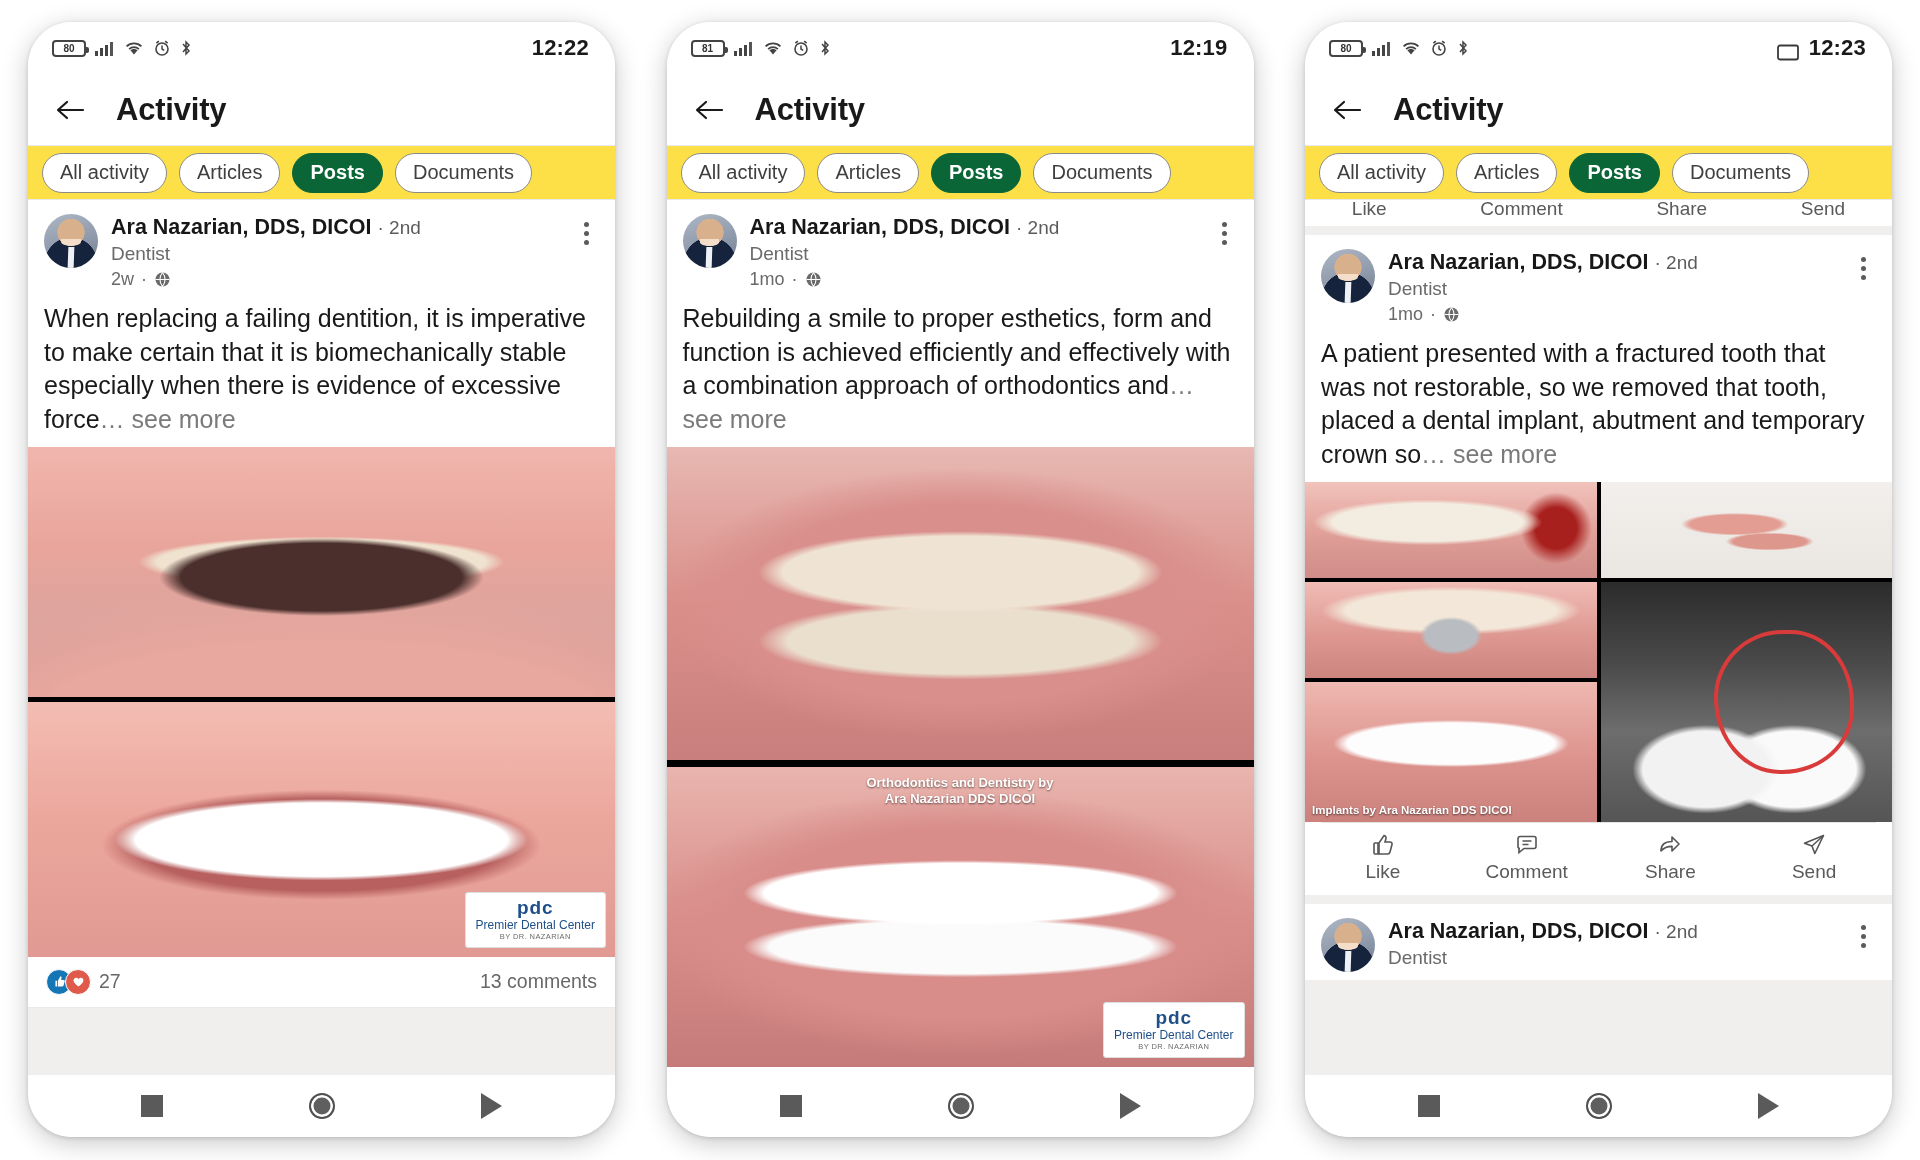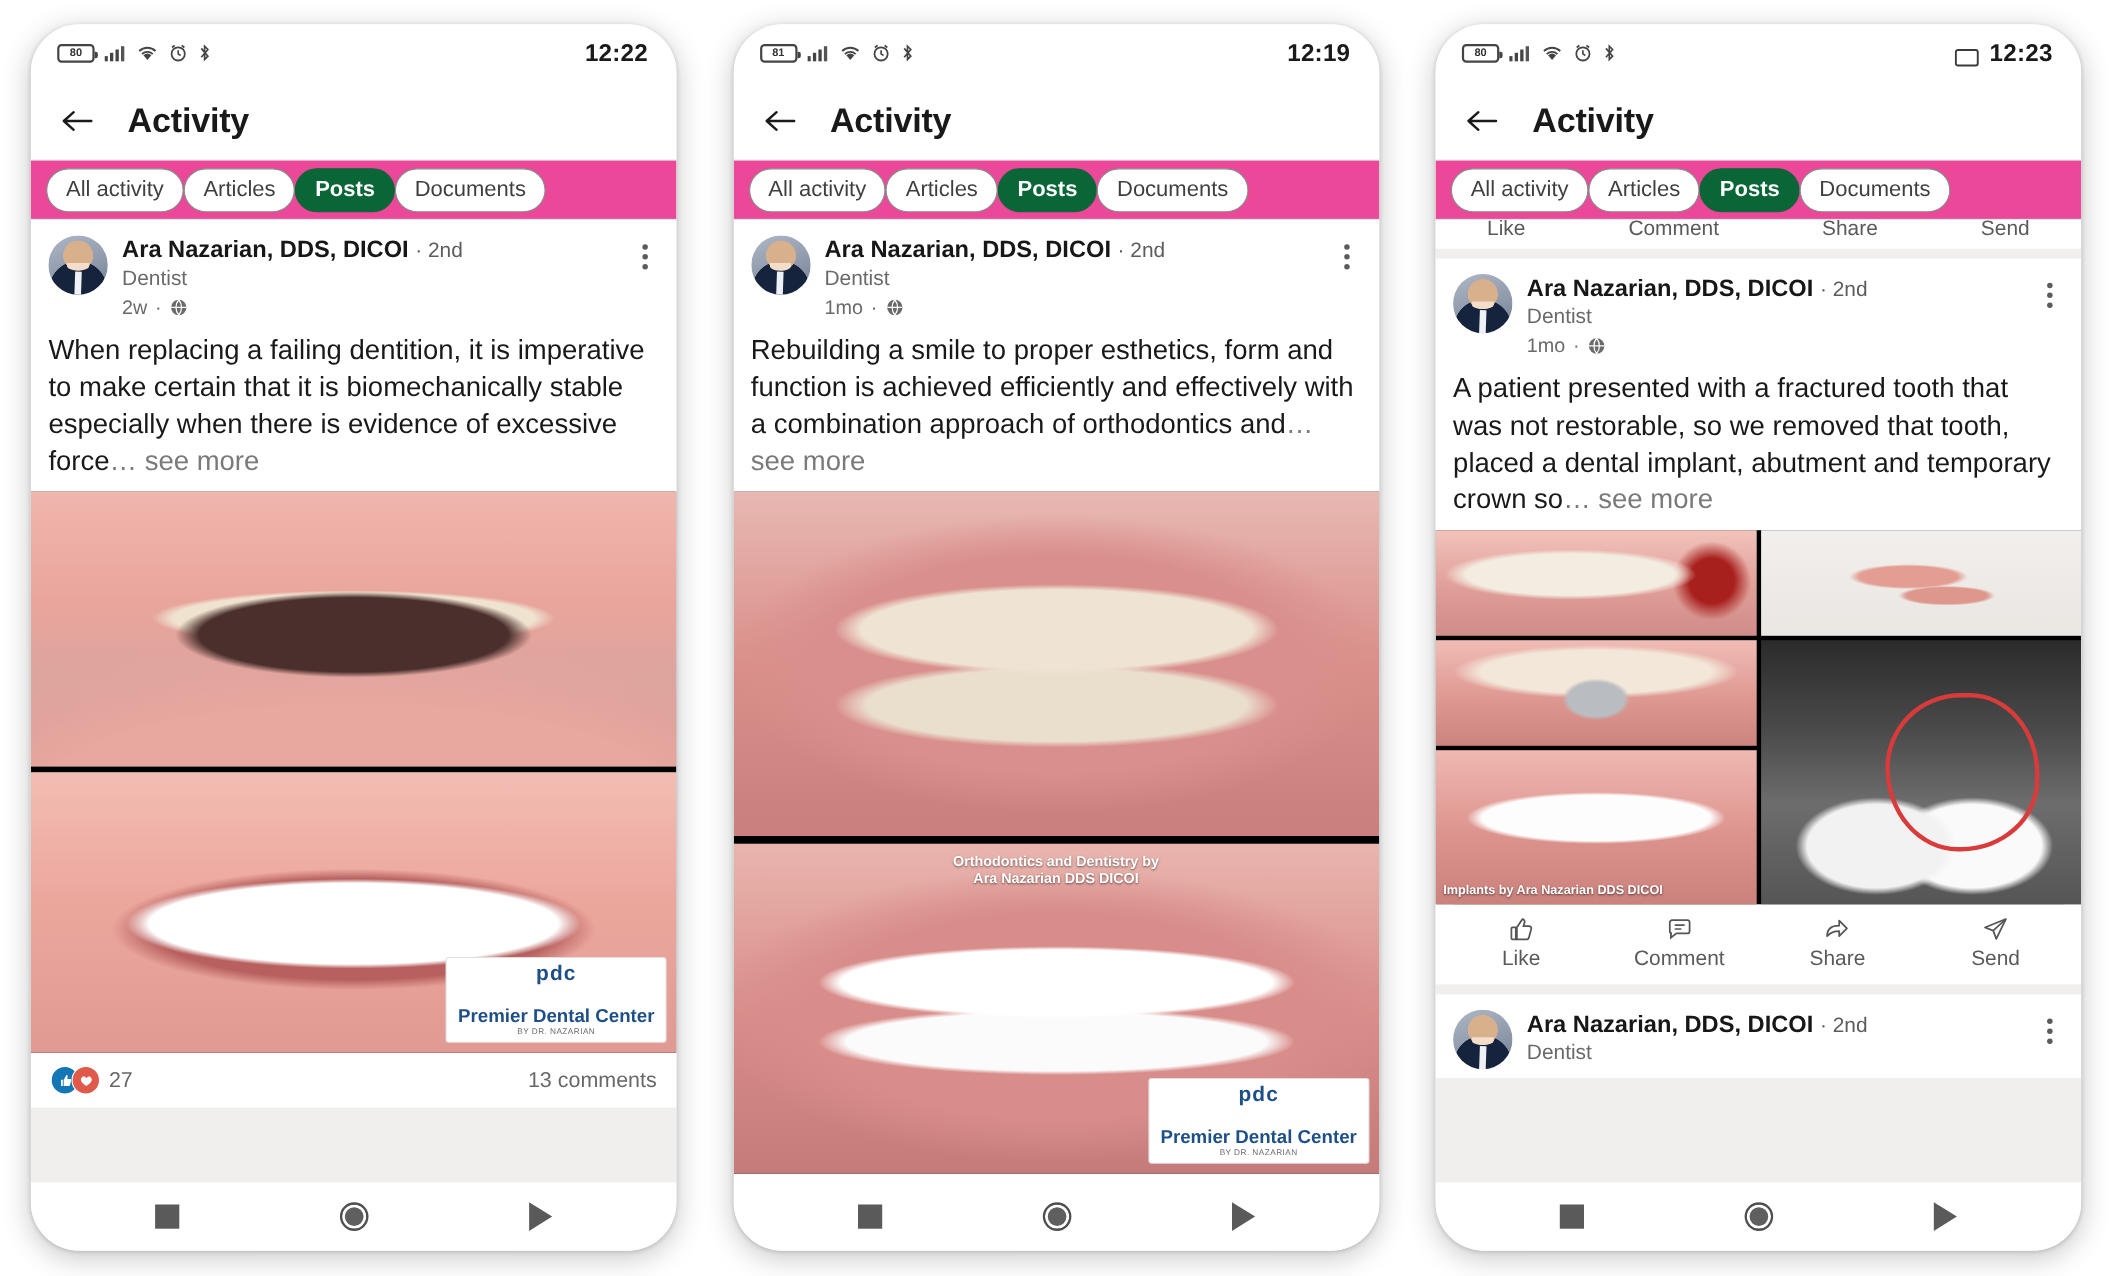--- a/index.html
+++ b/index.html
@@ -65,23 +65,23 @@
     gap: 28px;
     background: #fff;
     border-bottom: 1px solid #eaeaea;
   }
   .appbar .title { font-size: 31px; font-weight: 700; color: #191919; letter-spacing: -0.2px; }
   .backbtn { width: 36px; height: 36px; display: flex; align-items: center; justify-content: center; cursor: pointer; }
 
   
   .chips {
     flex: 0 0 54px;
-    display: flex; align-items: center; 
+    display: flex; align-items: center; gap: 12px;
     padding: 0 14px;
-    background: #ec4899;
+    background: #fde047;
     overflow: hidden;
     position: relative; z-index: 5;
     border-bottom: 1px solid #e9e9e9;
   }
   .chip {
     border: 1px solid #8a8a8a;
     border-radius: 20px;
     padding: 7px 17px 8px 17px;
     font-size: 20px;
     color: #3f3f3f;
@@ -213,21 +213,21 @@
   .watermark-pdc {
     position: absolute; right: 9px; bottom: 9px;
     background: #ffffff;
     border: 1px solid #dfdfdf;
     padding: 5px 10px 6px 10px;
     border-radius: 3px;
     text-align: center;
     line-height: 1;
   }
   .watermark-pdc .pdc-mark { font-size: 19px; font-weight: 700; color: #1e4f87; letter-spacing: 1px; }
-  .watermark-pdc .pdc-name { font-size: 17px; font-weight: 700; color: #1e4f87; margin-top: 20px; }
+  .watermark-pdc .pdc-name { font-size: 12px; font-weight: 400; color: #1e4f87; margin-top: 2px; }
   .watermark-pdc .pdc-sub { font-size: 7.5px; color: #6c6c6c; letter-spacing: 0.4px; margin-top: 2px; }
 
   .ortho-wm {
     position: absolute; left: 0; right: 0; top: 8px;
     text-align: center;
     color: #fff;
     font-size: 13px;
     font-weight: 700;
     line-height: 1.25;
     text-shadow: 0 1px 2px rgba(0,0,0,.55);

